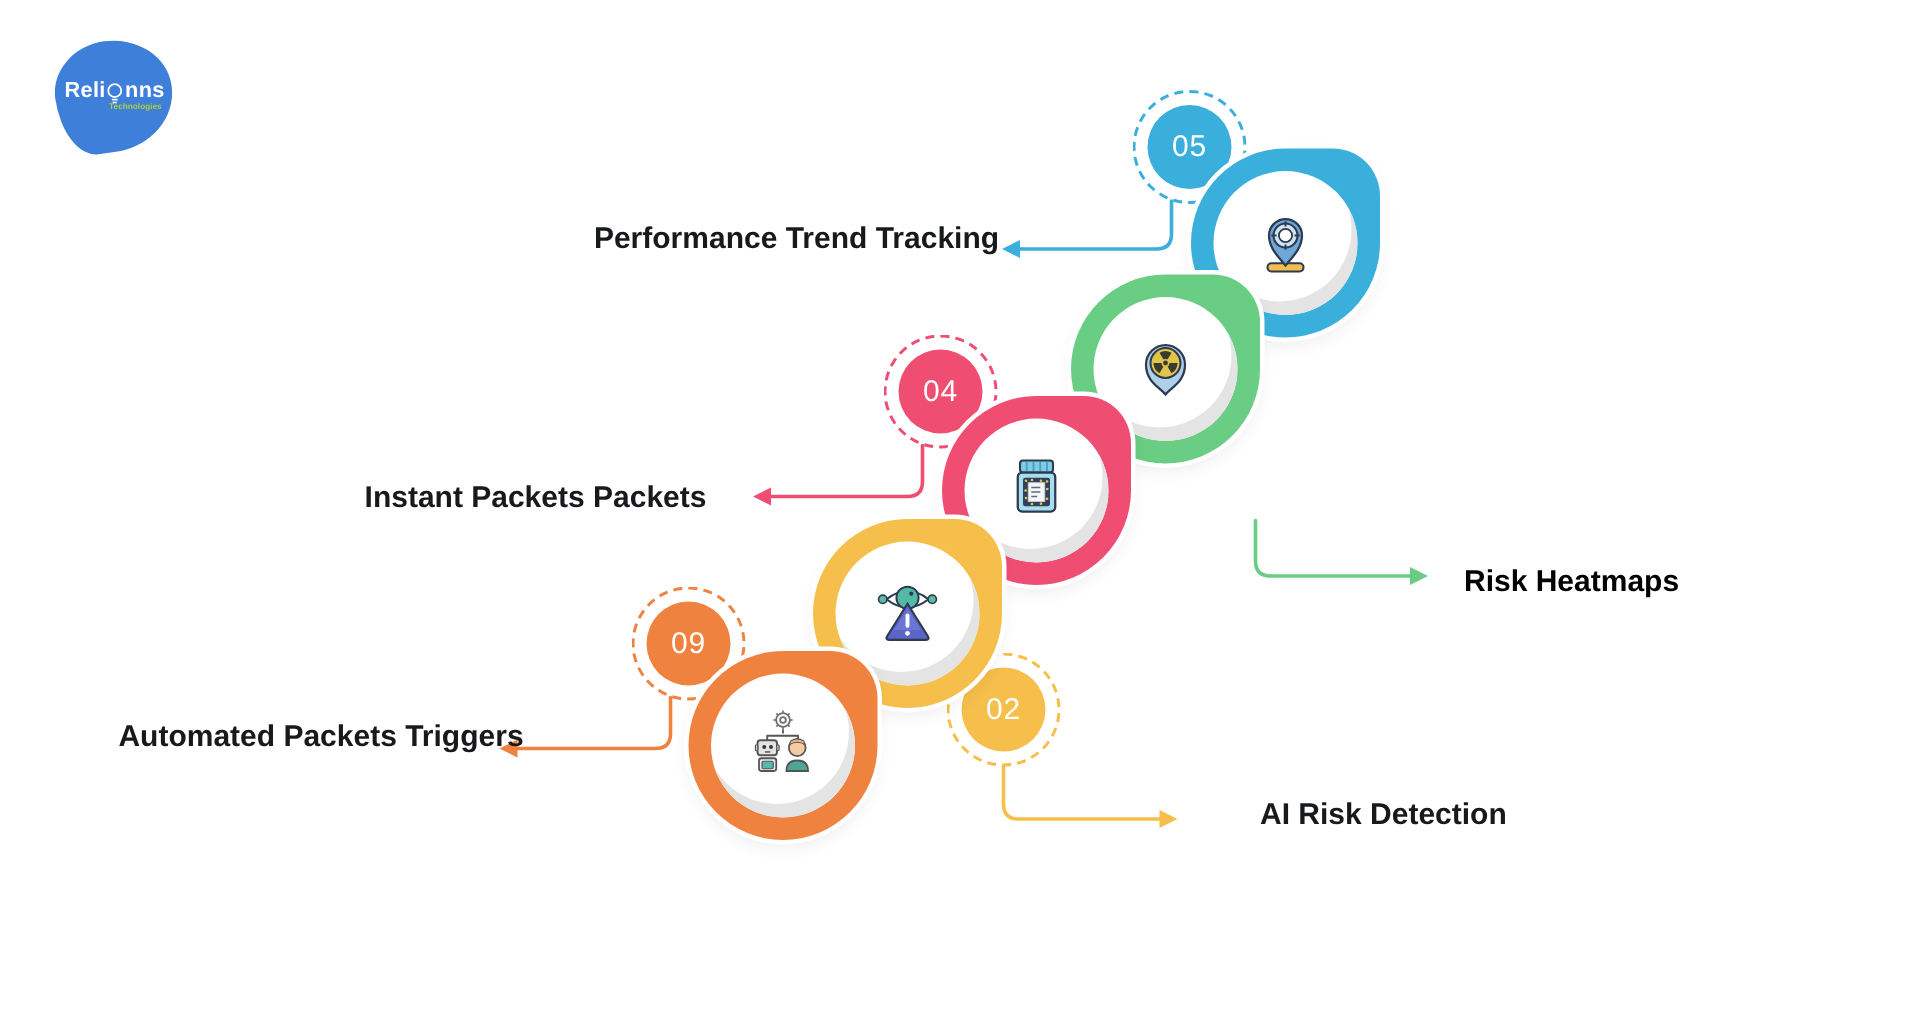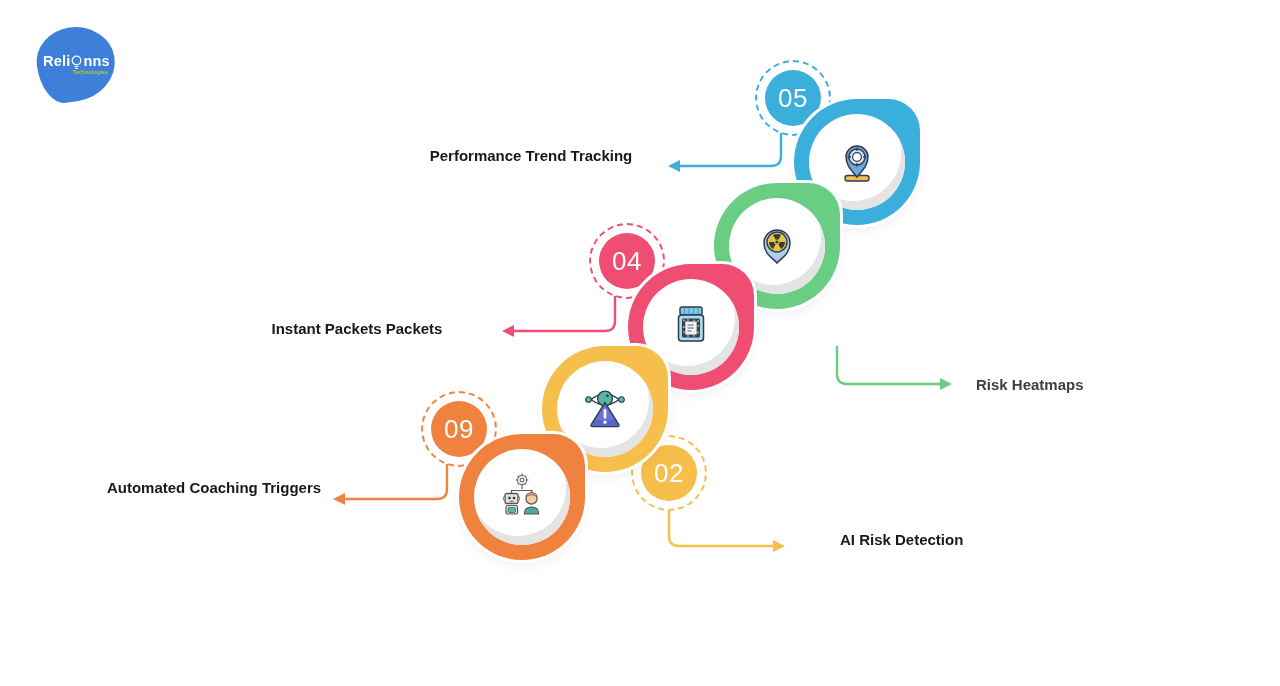--- a/index.html
+++ b/index.html
@@ -16,33 +16,33 @@
   .r2{left:542px;top:346px;z-index:14;}
   .r3{left:628px;top:264px;z-index:13;}
   .r4{left:714px;top:183px;z-index:12;}
   .r5{left:794px;top:99px;z-index:11;}
 
   
   .badge{position:absolute;width:76px;height:76px;box-sizing:border-box;
          border:2px dashed #999;border-radius:50%;z-index:5;}
   .badge-fill{position:absolute;left:8px;top:8px;width:56px;height:56px;border-radius:50%;
               display:flex;align-items:center;justify-content:center;
-              color:#ffffff;font-size:26px;font-weight:400;letter-spacing:.5px;}
+              color:#ffffff;font-size:20px;font-weight:400;letter-spacing:.5px;}
   .n1{left:421px;top:391px;}
   .n2{left:631px;top:435px;}
   .n3{left:589px;top:223px;}
   .n4{left:799px;top:271px;}
   .n5{left:755px;top:60px;}
 
   
   .connectors{position:absolute;left:0;top:0;width:1280px;height:686px;z-index:4;pointer-events:none;}
   .connectors path{fill:none;stroke-width:2.4;stroke-linecap:round;}
 
   
-  .label{position:absolute;font-weight:700;font-size:15px;line-height:1.3;color:#17191C;z-index:20;}
+  .label{position:absolute;font-weight:700;font-size:20px;line-height:1.3;color:#17191C;z-index:20;}
   .l1{left:74px;top:478px;width:280px;text-align:center;}
   .l2{left:820px;top:530px;}
   .l3{left:217px;top:319px;width:280px;text-align:center;}
   .l4{left:976px;top:375px;}
   .l5{left:391px;top:146px;width:280px;text-align:center;}
 
   
   .logo{position:absolute;left:37px;top:27px;width:78px;height:74px;z-index:2;
         border-radius:48% 52% 55% 30% / 45% 48% 52% 55%;transform:rotate(-8deg);
         display:flex;flex-direction:column;align-items:center;justify-content:center;}
@@ -196,19 +196,19 @@
       <circle cx="16" cy="26" r="1.3" fill="#333333"></circle>
       <line x1="12" y1="29.3" x2="15.5" y2="29.3" stroke="#555555" stroke-width="1"></line>
       <rect x="8" y="33.5" width="11.5" height="8.5" rx="1.6" fill="#EDEDED" stroke="#555555" stroke-width="1.2"></rect>
       <rect x="10" y="35.5" width="7.5" height="5" rx="1" fill="#57B9A8" stroke="#555555" stroke-width=".8"></rect>
       <circle cx="33.5" cy="26.5" r="5.6" fill="#F4CBA3" stroke="#555555" stroke-width="1.2"></circle>
       <path d="M28.2,24.5 q5.3-3.4 10.6,0 l-1,-2.6 q-4.3-2.6 -8.6,0 Z" fill="#E8B488" stroke="#555555" stroke-width=".7"></path>
       <path d="M26.3,42 q0-7 7.2-7 q7.2,0 7.2,7 Z" fill="#4EA896" stroke="#555555" stroke-width="1.2"></path>
     </svg>
   </div>
 
-  <div class="label l1" style="color: rgb(23, 25, 28);">Automated Coaching Triggers</div>
+  <div class="label l1" style="color: rgb(23, 25, 28);">Automated Packets Triggers</div>
   <div class="label l2" style="color: rgb(23, 25, 28); margin-left: 20px;">AI Risk Detection</div>
   <div class="label l3" style="color: rgb(23, 25, 28);">Instant Packets Packets</div>
-  <div class="label l4" style="color: #404040;">Risk Heatmaps</div>
+  <div class="label l4" style="color: #000000;">Risk Heatmaps</div>
   <div class="label l5" style="color: rgb(23, 25, 28);">Performance Trend Tracking</div>
 
 </div>
 
 </body></html>

